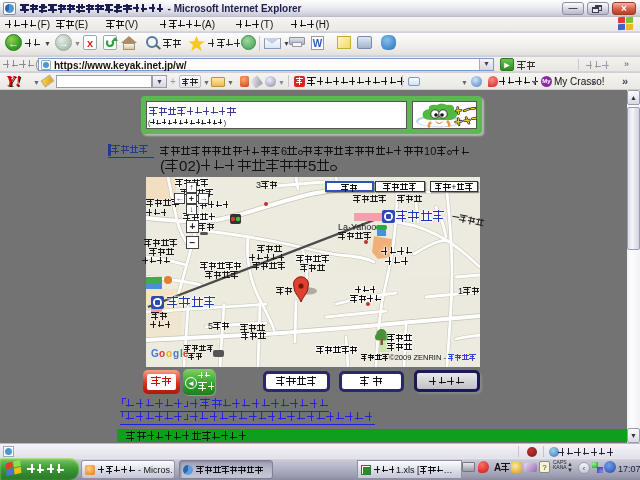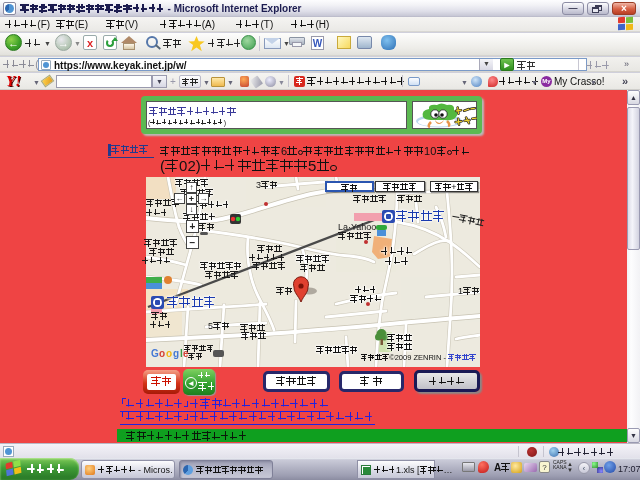--- a/index.html
+++ b/index.html
@@ -83,21 +83,21 @@
  <div class="ab" style="left:289px;top:4px;width:16px;height:8px;background:linear-gradient(#dfe3ea,#aab3c0);border:1px solid #8a93a2;border-radius:1px"></div>
  <div class="ab" style="left:292px;top:9px;width:10px;height:5px;background:#f4f6f8;border:1px solid #99a"></div>
  <div class="ab" style="left:311px;top:3px;width:13px;height:14px;background:#fff;border:1px solid #99a;color:#3355bb;font-weight:bold;font-size:10px;text-align:center;line-height:13px">W</div>
  <div class="ab" style="left:337px;top:3px;width:14px;height:13px;background:linear-gradient(135deg,#fff8c0,#f7d95e);border:1px solid #c9a93a"></div>
  <div class="ab" style="left:357px;top:3px;width:15px;height:13px;background:linear-gradient(180deg,#dfe8f2,#9fb5cc);border:1px solid #7788aa;border-radius:2px"></div>
  <div class="ab" style="left:381px;top:2px;width:15px;height:15px;border-radius:40%;background:radial-gradient(circle at 40% 35%,#7fc0ef,#2d6fb4)"></div>
 </div>
 
 <div class="ab" style="left:0;top:57px;width:640px;height:15px;background:linear-gradient(180deg,#f2f1ee,#e8e7e3);border-bottom:1px solid #d5d4cf">
  <span class="ab" style="left:3px;top:2px;font-size:10px;color:#8a8a96"><i class="q"></i><i class="q"></i><i class="q"></i><i class="q"></i>(D)</span>
- <div class="ab" style="left:38px;top:1px;width:549px;height:13px;background:#fff;border:1px solid #7a9ac8">
+ <div class="ab" style="left:38px;top:1px;width:456px;height:13px;background:#fff;border:1px solid #7a9ac8">
    <div class="ab" style="left:2px;top:1px;width:10px;height:10px;background:#fff;border:1px solid #9ab;border-radius:1px">
           <div class="ab" style="left:1px;top:1px;width:6px;height:6px;border-radius:50%;background:#4f94d4"></div>
         </div>
    <span class="ab" style="left:15px;top:1px;font-size:10px;font-weight:bold;color:#111;white-space:nowrap">https://www.keyak.inet.jp/w/</span>
    <div class="ab" style="left:440px;top:0px;width:14px;height:11px;background:linear-gradient(#f4f4f8,#d8d8e4);border-left:1px solid #a9a9b9;color:#444;font-size:7px;text-align:center;line-height:10px">▼</div>
  </div>
  <div class="ab" style="left:500px;top:1px;width:14px;height:13px;background:linear-gradient(180deg,#6ec24f,#2f8f1f);border:1px solid #2a7a1e;border-radius:2px;color:#fff;font-weight:bold;font-size:9px;text-align:center;line-height:12px">►</div>
  <span class="ab" style="left:517px;top:3px;font-size:10px;color:#333"><b class="g"></b><b class="g"></b></span>
  <div class="ab" style="left:578px;top:2px;width:1px;height:11px;background:#c8c7d2"></div>
  <span class="ab" style="left:586px;top:3px;font-size:10px;color:#99a"><i class="q"></i><i class="q"></i><i class="q"></i></span>
@@ -132,21 +132,21 @@
  <div class="ab" style="left:471px;top:3px;width:11px;height:11px;border-radius:50%;background:radial-gradient(circle at 40% 35%,#cfe4f8,#4a7fc0)"></div>
  <div class="ab" style="left:488px;top:3px;width:10px;height:11px;border-radius:50% 50% 50% 10%;background:radial-gradient(circle at 40% 35%,#f88,#c22)"></div>
  <span class="ab" style="left:499px;top:3px;font-size:10px;color:#111;white-space:nowrap"><i class="q"></i><i class="q"></i><i class="q"></i><i class="q"></i><i class="q"></i></span>
  <span class="ab" style="left:531px;top:6px;font-size:7px;color:#667">▼</span>
  <div class="ab" style="left:541px;top:3px;width:11px;height:11px;border-radius:50%;background:#8a2ba0;color:#fff;font-size:6px;text-align:center;line-height:11px;font-weight:bold">My</div>
  <span class="ab" style="left:554px;top:3px;font-size:10px;color:#111;white-space:nowrap">My Crasso!</span>
  <span class="ab" style="left:590px;top:6px;font-size:7px;color:#667">▼</span>
  <span class="ab" style="left:622px;top:2px;font-size:11px;color:#445;font-weight:bold">»</span>
 </div>
 
-<div class="ab" id="content" style="left:0;top:90px;width:627px;height:353px;background:#ef4444;overflow:hidden">
+<div class="ab" id="content" style="left:0;top:90px;width:627px;height:353px;background:#737373;overflow:hidden">
 <div class="ab" style="left:141px;top:6px;width:341px;height:38px;background:#5cb952;border-radius:4px;box-shadow:2px 2px 2px #b9b9b9"></div>
 <div class="ab" style="left:146px;top:11px;width:261px;height:28px;background:#fff;border:1px solid #555"></div>
 <div class="ab" style="left:412px;top:11px;width:65px;height:28px;background:#fff;border:1px solid #555"></div>
 <div class="ab" style="left:149px;top:16px;font-size:10px;font-weight:bold;color:#3a3a9a;white-space:nowrap"><b class="g"></b><b class="g"></b><b class="g"></b><b class="g"></b><i class="q"></i><i class="q"></i><i class="q"></i><i class="q"></i><i class="q"></i><b class="g"></b></div>
 <div class="ab" style="left:148px;top:29px;font-size:7px;color:#222;white-space:nowrap">(<i class="q"></i><i class="q"></i><i class="q"></i><i class="q"></i><i class="q"></i><i class="q"></i><i class="q"></i><i class="q"></i><i class="q"></i><i class="q"></i><i class="q"></i><i class="q"></i><i class="q"></i>)</div>
 <div class="ab" style="left:413px;top:12px;width:64px;height:27px"><svg width="64" height="27" viewBox="0 0 64 27">
 <ellipse cx="26" cy="19" rx="23" ry="6.5" fill="#bcd8ee"></ellipse>
 <ellipse cx="25" cy="20" rx="20" ry="4.5" fill="#fff"></ellipse>
 <path d="M10 15 Q8 8 16 7 Q15 2 24 3 Q28 0 34 3 Q42 2 41 8 Q47 10 43 15 Q40 19 32 18 L18 18 Q12 18 10 15 Z" fill="#53b83f"></path>
 <circle cx="22" cy="12" r="4.2" fill="#fff" stroke="#222" stroke-width="0.8"></circle>
@@ -356,21 +356,21 @@
  </div>
  <span class="ab bld" style="left:27px;top:4px;color:#fff;font-weight:bold;font-style:italic;font-size:12px;text-shadow:1px 1px 1px #1a5a1a"><i class="q"></i><i class="q"></i><i class="q"></i><i class="q"></i></span>
  <div class="ab tb" style="left:81px;top:2px;width:94px;height:19px;background:linear-gradient(180deg,#fdfdfe,#d9dae6 60%,#c6c7d6);border:1px solid #8f90a6;border-radius:3px">
    <div class="ab" style="left:3px;top:4px;width:10px;height:10px;background:radial-gradient(circle at 40% 35%,#ffd080,#e07818);border-radius:2px"></div>
    <span class="ab" style="left:16px;top:4px;font-size:9px;color:#111;white-space:nowrap;overflow:hidden;width:74px"><i class="q"></i><b class="g"></b><i class="q"></i><i class="q"></i><i class="q"></i> - Micros…</span>
  </div>
  <div class="ab tb" style="left:179px;top:2px;width:94px;height:19px;background:linear-gradient(180deg,#9d9eb4,#b8b9ca 50%,#c6c7d6);border:1px solid #7f8098;border-radius:3px;box-shadow:inset 1px 1px 2px #8a8ba0">
    <div class="ab" style="left:3px;top:4px;width:10px;height:10px;border-radius:50%;background:conic-gradient(#5f9fdf 0 60%,#2b66b0 0 100%)"></div>
    <span class="ab" style="left:16px;top:4px;font-size:9px;color:#111;white-space:nowrap;overflow:hidden;width:74px"><b class="g"></b><b class="g"></b><b class="g"></b><b class="g"></b><b class="g"></b><b class="g"></b><b class="g"></b><b class="g"></b></span>
  </div>
- <div class="ab tb" style="left:357px;top:2px;width:78px;height:19px;background:linear-gradient(180deg,#fdfdfe,#d9dae6 60%,#c6c7d6);border:1px solid #8f90a6;border-radius:0">
+ <div class="ab tb" style="left:357px;top:2px;width:105px;height:19px;background:linear-gradient(180deg,#fdfdfe,#d9dae6 60%,#c6c7d6);border:1px solid #8f90a6;border-radius:0">
    <div class="ab" style="left:3px;top:4px;width:10px;height:10px;background:#fff;border:1px solid #2a7a3a">
           <div class="ab" style="left:1px;top:1px;width:7px;height:7px;background:#2a8a3a"></div>
         </div>
    <span class="ab" style="left:16px;top:4px;font-size:9px;color:#111;white-space:nowrap;overflow:hidden;width:80px"><i class="q"></i><i class="q"></i><i class="q"></i>1.xls [<b class="g"></b><b class="g"></b><i class="q"></i>…</span>
  </div>
 
  <div class="ab" style="left:462px;top:4px;width:13px;height:10px;background:linear-gradient(#e8e8ee,#9a9aa8);border:1px solid #777;border-radius:1px"></div>
  <div class="ab" style="left:478px;top:3px;width:11px;height:12px;border-radius:50% 50% 50% 20%;background:radial-gradient(circle at 35% 30%,#ff7060,#c01818)"></div>
  <span class="ab" style="left:494px;top:4px;font-size:10px;color:#111;font-weight:bold">A<b class="g"></b></span>
  <div class="ab" style="left:511px;top:4px;width:11px;height:11px;background:radial-gradient(circle at 40% 35%,#ffe9a0,#d4a017);border-radius:2px"></div>

